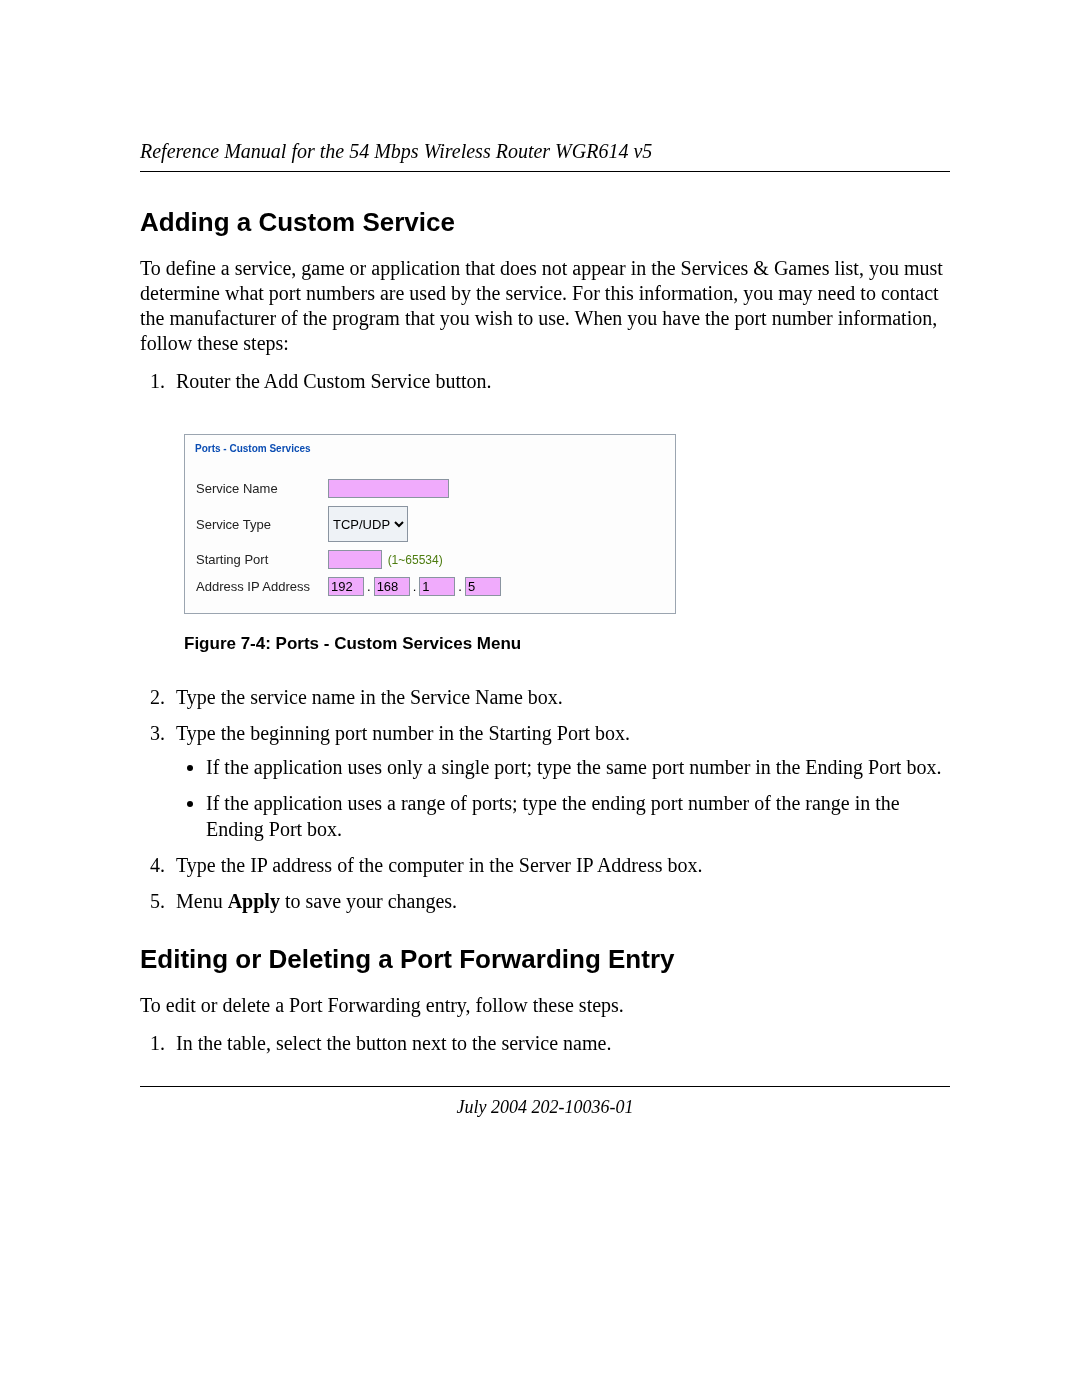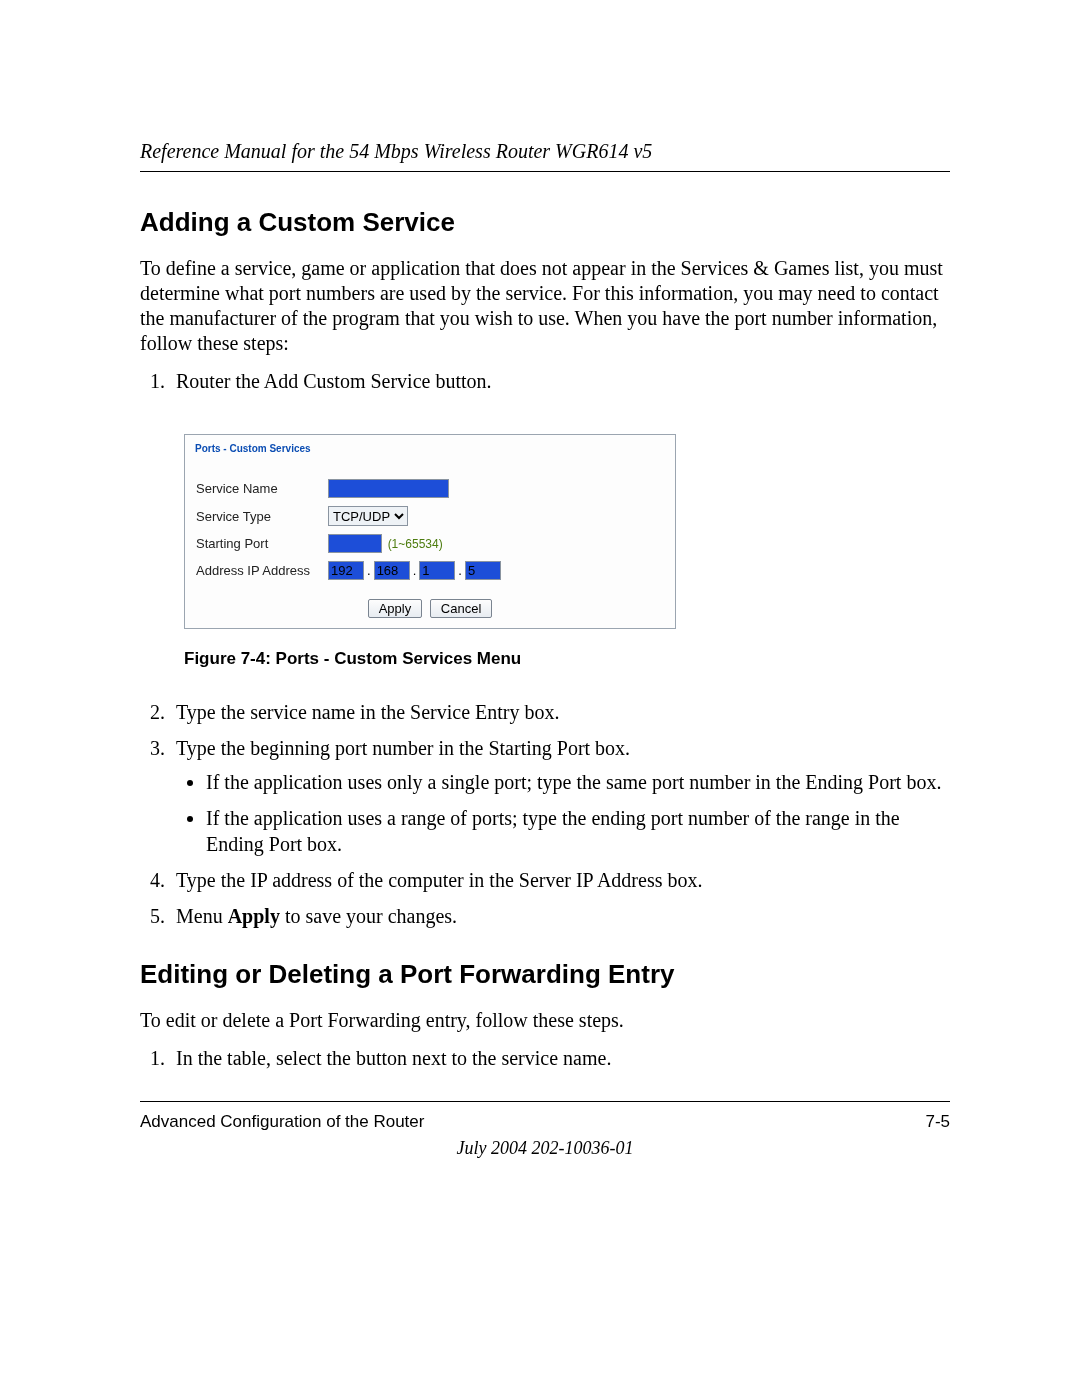--- a/index.html
+++ b/index.html
@@ -79,30 +79,30 @@
     font-weight: bold;
     font-size: 10px;
     margin: 0 0 18px 0;
   }
   .panel table { border-collapse: separate; border-spacing: 0 6px; }
   .panel td.label { width: 130px; color:#222; }
   .panel input[type=text] {
     font-family: Arial, Helvetica, sans-serif;
     font-size: 13px;
     border: 1px solid #8a94a0;
-    background: #1d4ed8;
+    background: #f0abfc;
     height: 17px;
     padding: 0 2px;
   }
   .panel select {
     font-family: Arial, Helvetica, sans-serif;
     font-size: 13px;
     border: 1px solid #8a94a0;
     background: #eef2f6;
-    height: 20px;
+    height: 36px;
   }
   .panel .range { color:#4d7c0f; font-size:12px; margin-left:2px; }
   .panel-buttons { text-align: center; margin-top: 12px; }
   .panel-buttons button {
     font-family: Arial, Helvetica, sans-serif;
     font-size: 13px;
     border: 1px solid #7a8490;
     background: linear-gradient(#fdfdfd,#e7ecf1);
     padding: 1px 10px;
     margin: 0 2px;
@@ -166,30 +166,26 @@
           </td>
         </tr>
         <tr>
           <td class="label">Address IP Address</td>
           <td>
             <input type="text" class="ip-box" value="192" style=""><span class="dot">.</span><input type="text" class="ip-box" value="168" style=""><span class="dot">.</span><input type="text" class="ip-box" value="1" style=""><span class="dot">.</span><input type="text" class="ip-box" value="5" style="">
           </td>
         </tr>
       </tbody>
         </table>
-      <div class="panel-buttons">
-        <button>Apply</button>
-        <button>Cancel</button>
-      </div>
     </div>
     <div class="figure-caption">Figure 7-4:  Ports - Custom Services Menu</div>
   </div>
 
   <ol class="steps" start="2">
-    <li>Type the service name in the Service Entry box.</li>
+    <li>Type the service name in the Service Name box.</li>
     <li>
       <span>Type the beginning port number in the Starting Port box.</span>
       <ul class="bullets">
         <li>If the application uses only a single port; type the same port number in the Ending Port box.</li>
         <li>If the application uses a range of ports; type the ending port number of the range in the Ending Port box.</li>
       </ul>
     </li>
     <li>Type the IP address of the computer in the Server IP Address box.</li>
     <li>
       <span>Menu </span><span class="bold">Apply</span><span> to save your changes.</span>
@@ -198,19 +194,15 @@
 
   <h2 class="section" style="margin-top:30px">Editing or Deleting a Port Forwarding Entry</h2>
 
   <p class="body">To edit or delete a Port Forwarding entry, follow these steps.</p>
 
   <ol class="steps">
     <li>In the table, select the button next to the service name.</li>
   </ol>
 
   <hr class="rule-bottom">
-  <div class="footer">
-    <span>Advanced Configuration of the Router</span>
-    <span>7-5</span>
-  </div>
   <div class="footer-date">July 2004 202-10036-01</div>
 
 </div>
 
 </body></html>

